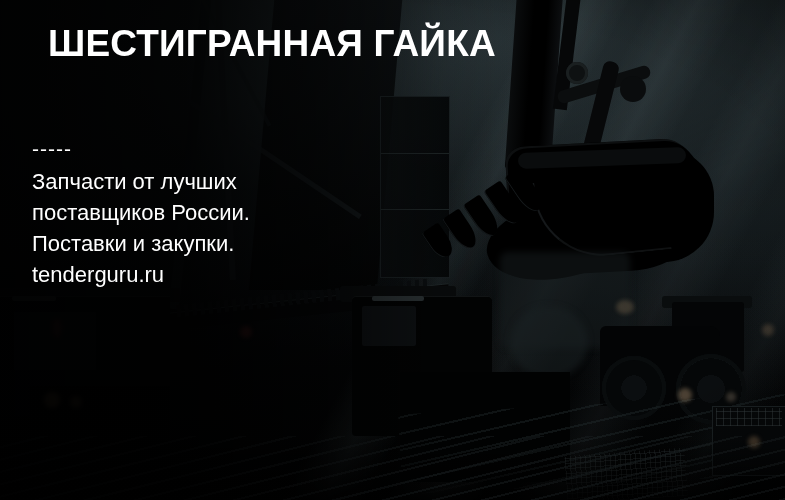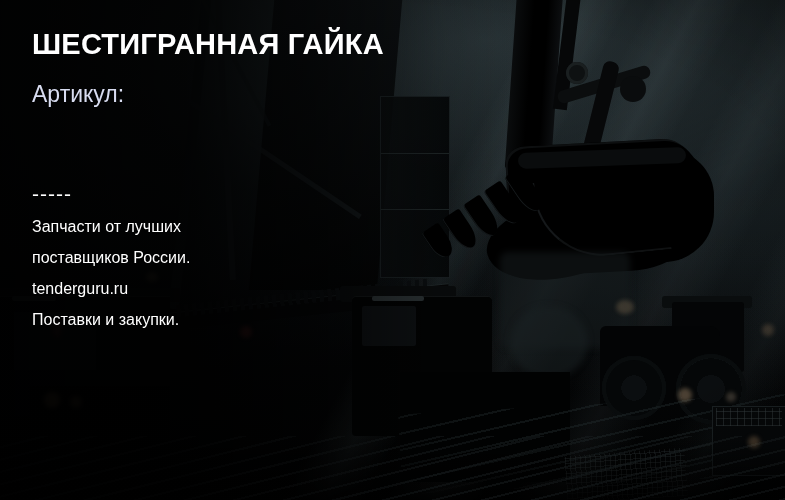--- a/index.html
+++ b/index.html
@@ -306,46 +306,46 @@
   
   .content {
     position: absolute;
     left: 32px;
     top: 26px;
     width: 470px;
     z-index: 20;
   }
   .title {
     color: #ffffff;
-    font-size: 29px;
+    font-size: 37px;
     line-height: 36px;
     letter-spacing: .2px;
     white-space: nowrap;
-    margin: 0 0 18px 0;
+    margin: 0 0 18px 16px;
   }
   .field { margin-bottom: 16px; }
   .field-label,
   .field-value {
     color: #d8dcf0;
     font-size: 23px;
     line-height: 29px;
     white-space: nowrap;
   }
   .spacer-1 { height: 22px; }
 
   .divider {
     color: #ffffff;
     font-size: 21px;
     line-height: 18px;
     letter-spacing: 1px;
     margin: 0 0 8px 0;
   }
   .promo-line {
     color: #ffffff;
-    font-size: 16px;
+    font-size: 22px;
     line-height: 31px;
     white-space: nowrap;
   }
 </style>
 </head>
 <body>
 
 <div id="banner">
 
   <div class="bg-layer bg-base"></div>
@@ -423,33 +423,32 @@
   </div>
 
   <div class="bg-layer bg-scrim"></div>
   <div class="bg-layer bg-vignette"></div>
 
   <div class="content">
 
     <h1 class="title">ШЕСТИГРАННАЯ ГАЙКА</h1>
 
     <div class="field">
-      <div class="field-label">Артикул:</div>
     </div>
 
     <div class="spacer-1"></div>
 
     <div class="field">
     </div>
 
     <div class="spacer-1"></div>
 
     <div class="divider">-----</div>
 
     <div class="promo">
       <div class="promo-line">Запчасти от лучших</div>
       <div class="promo-line">поставщиков России.</div>
+      <div class="promo-line">Поставки и закупки.</div>
       <div class="promo-line">tenderguru.ru</div>
-      <div class="promo-line">Поставки и закупки.</div>
     </div>
 
   </div>
 </div>
 
 </body></html>

